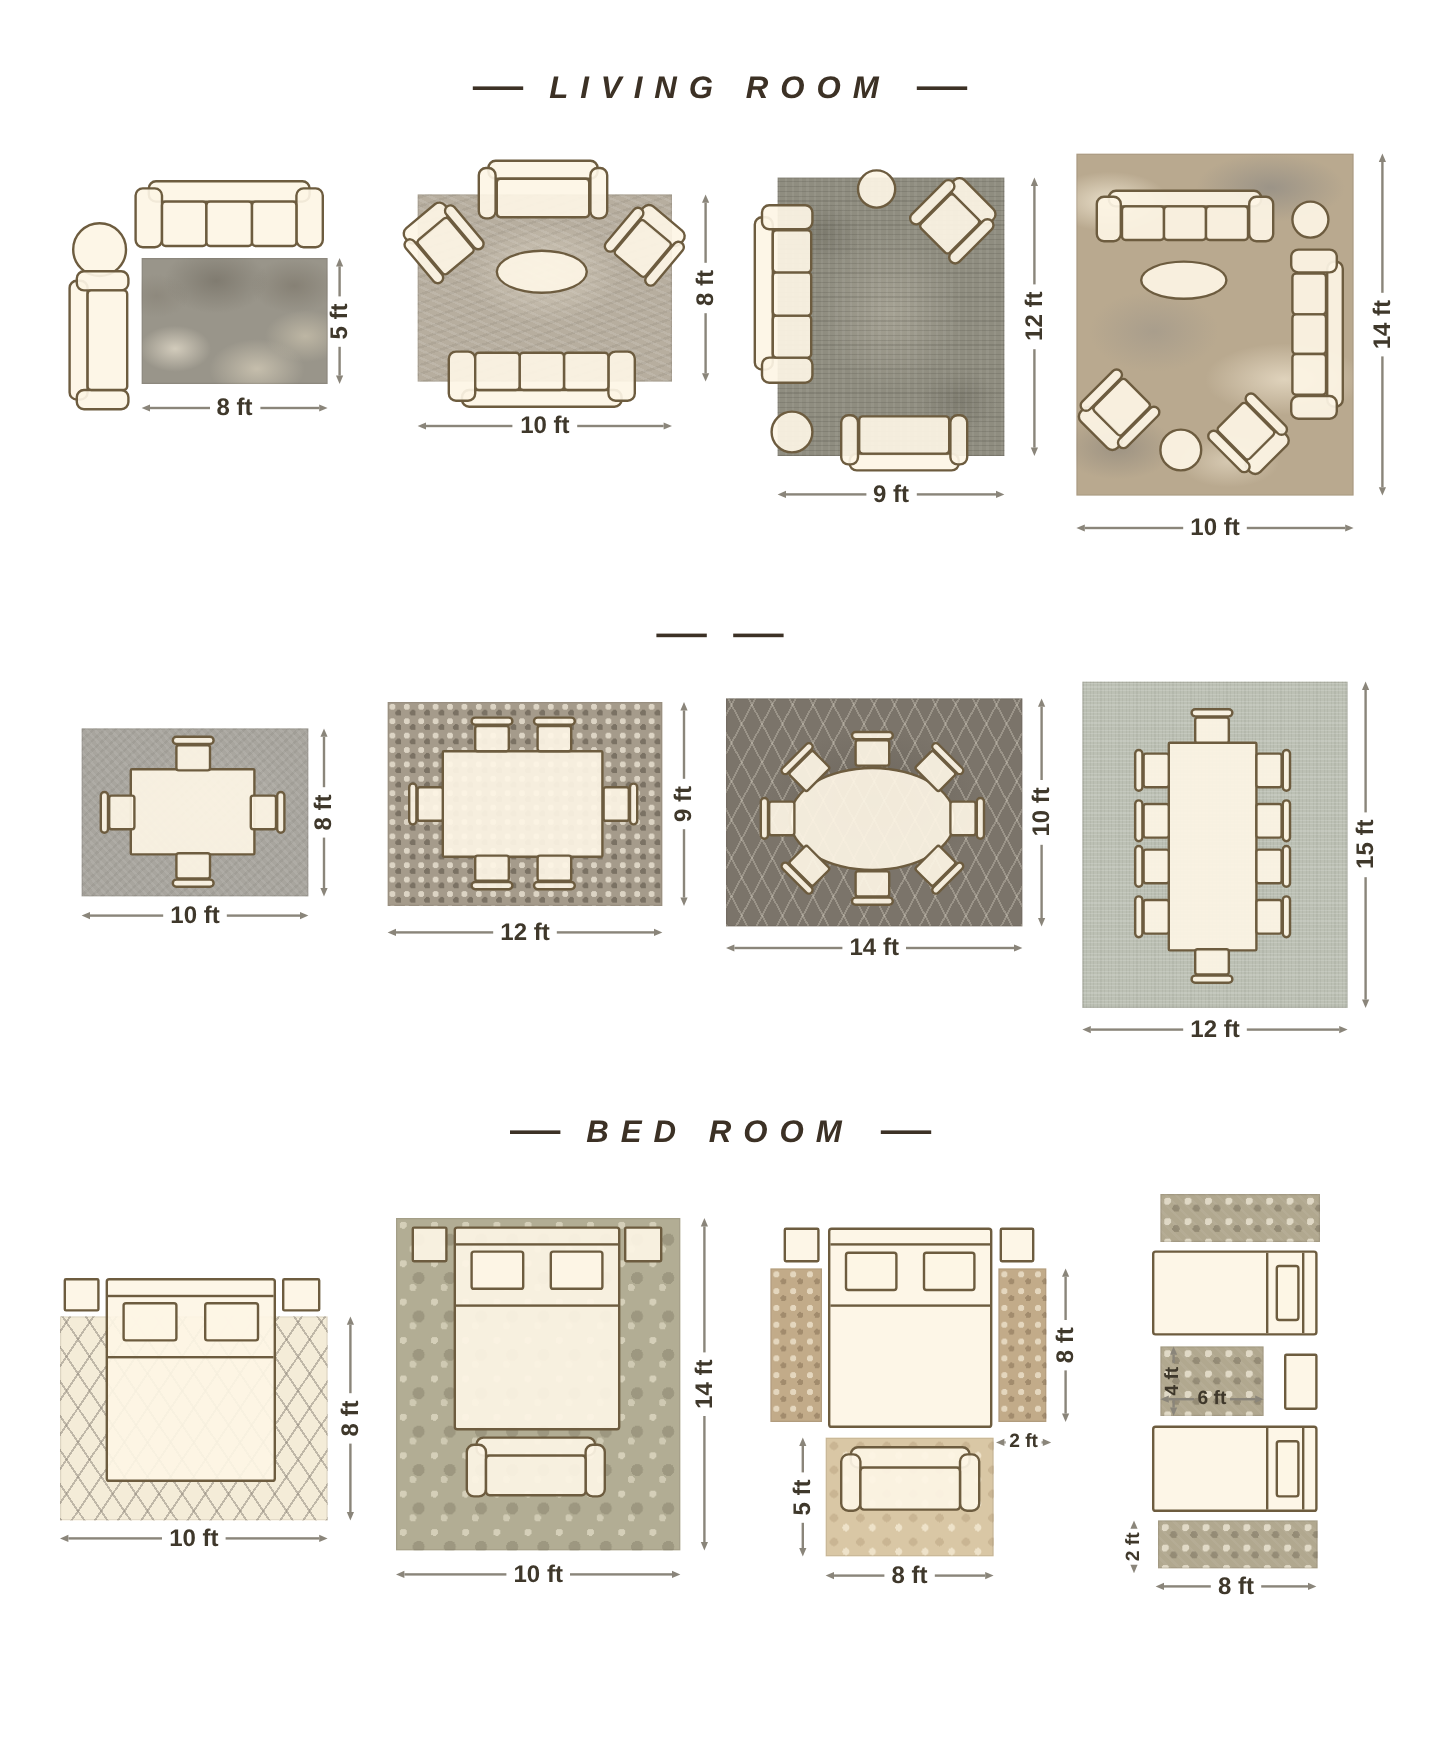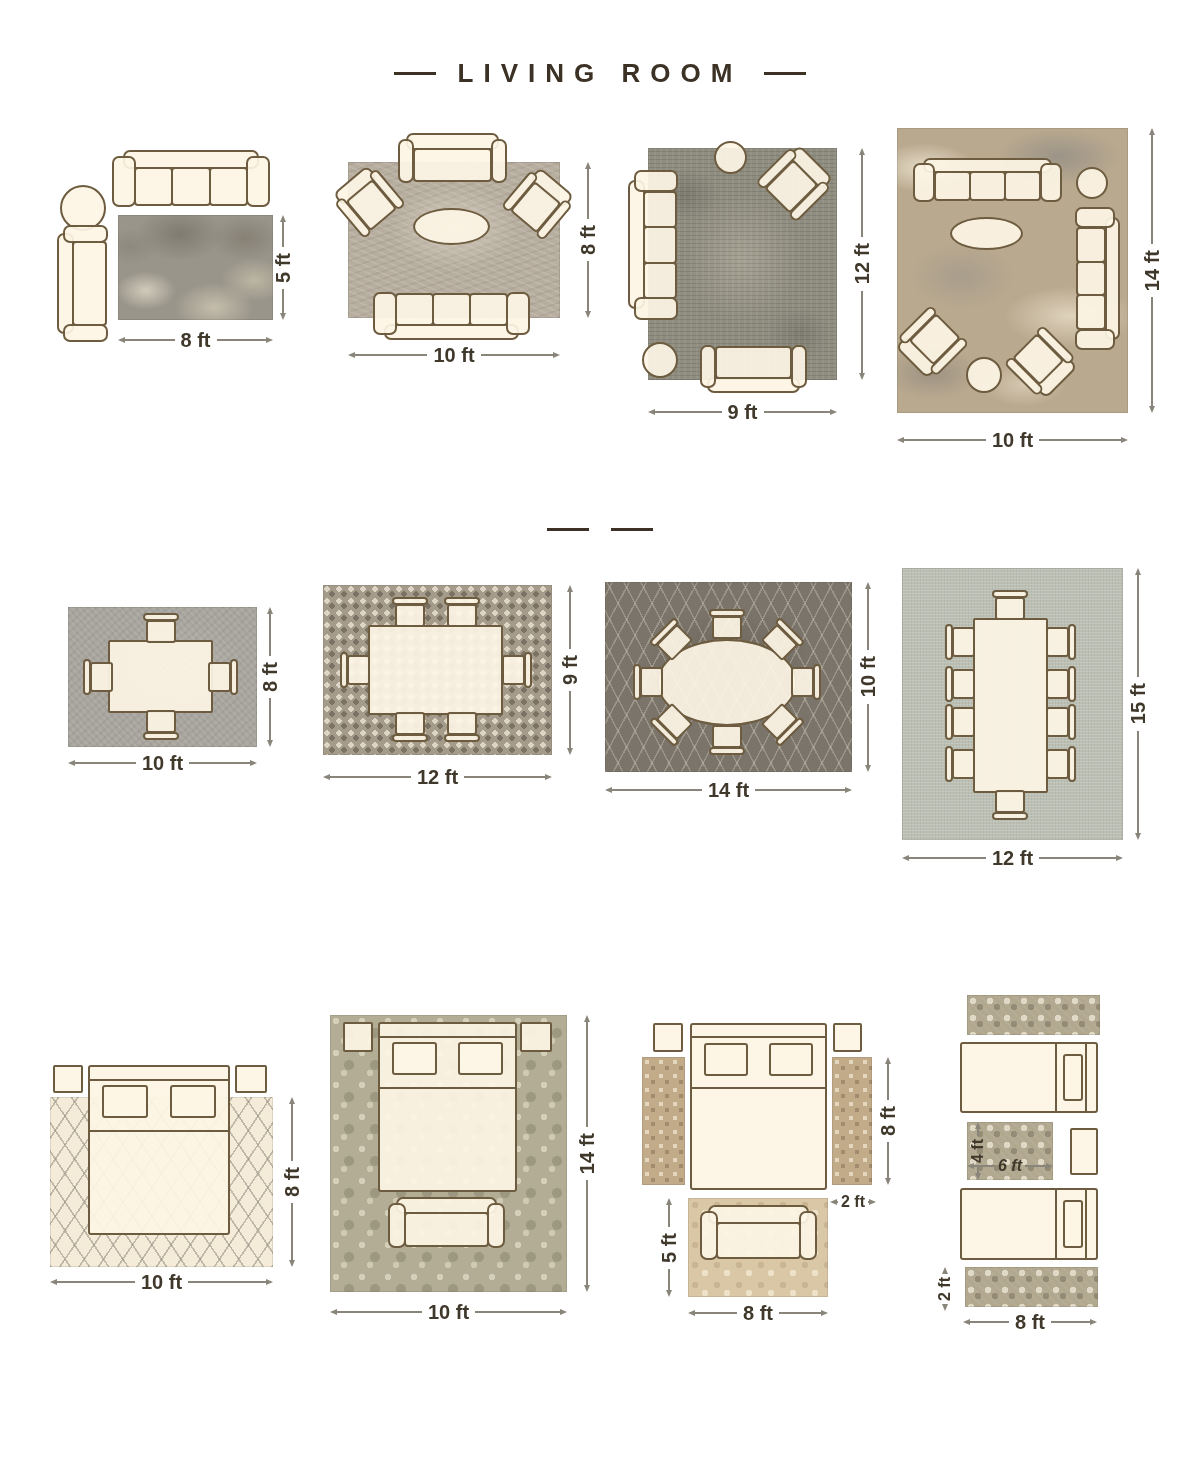--- a/index.html
+++ b/index.html
@@ -1,20 +1,20 @@
 <!DOCTYPE html>
 <html style="--title: #3c3125; --dimline: #8a857a; --dimtext: #3f382b;"><head>
 <meta charset="utf-8">
 <style>
   html,body{margin:0;padding:0;background:#ffffff;}
   .page{position:relative;width:1200px;height:1467px;background:#ffffff;overflow:hidden;
         font-family:"Liberation Sans",sans-serif;}
   
   .sec-title{position:absolute;left:0;width:100%;display:flex;align-items:center;
-             justify-content:center;gap:22px;color:var(--title,#3c3125);}
+             justify-content:center;gap:22px;color:var(--title,#3c3125);font-style:italic;}
   .sec-title .dash{width:42px;height:3px;background:var(--title,#3c3125);}
   .sec-title .txt{font-weight:bold;font-size:26px;letter-spacing:10px;}
   
   .layout{position:absolute;}
   
   .rug{position:absolute;box-shadow:inset 0 0 0 1px rgba(60,50,40,.12);}
   .rug-abstract-gray{background-color:#99958a;background-image:
     radial-gradient(ellipse 50px 32px at 18% 72%, rgba(213,206,190,.95), transparent 60%),
     radial-gradient(ellipse 64px 40px at 62% 88%, rgba(205,197,178,.85), transparent 62%),
     radial-gradient(ellipse 56px 36px at 88% 62%, rgba(198,190,170,.8), transparent 60%),
@@ -135,20 +135,25 @@
 <div class="page">
   <div class="sec-title" style="top:58px">
     <span class="dash"></span>
     <span class="txt">LIVING ROOM</span>
     <span class="dash"></span>
   </div>
   <div class="sec-title" style="top:528px">
     <span class="dash"></span>
     <span class="dash"></span>
   </div>
+  <div class="sec-title" style="top:928px">
+    <span class="dash"></span>
+    <span class="txt">BED ROOM</span>
+    <span class="dash"></span>
+  </div>
   <div id="scene">
       <div class="layout" style="left: 50px; top: 138px; width: 270px; height: 240px;">
         <div class="rug rug-abstract-gray" style="left: 68px; top: 77px; width: 155px; height: 105px;"></div>
         <div class="dim h" style="left: 68px; top: 193px; width: 155px;">
           <div class="ar a1"></div>
           <div class="ln"></div>
           <div class="lab">8 ft</div>
           <div class="ln"></div>
           <div class="ar a2"></div>
         </div>
@@ -627,21 +632,21 @@
         <div class="rug rug-ornate-gray" style="left: 32px; top: 5px; width: 133px; height: 40px;"></div>
         <div class="rug rug-ornate-gray" style="left: 32px; top: 132px; width: 86px; height: 58px;"></div>
         <div class="rug rug-ornate-gray" style="left: 30px; top: 277px; width: 133px; height: 40px;"></div>
         <div class="dim v small" style="left: 34px; top: 132px; height: 58px;">
           <div class="ar a1"></div>
           <div class="ln"></div>
           <div class="lab">4 ft</div>
           <div class="ln"></div>
           <div class="ar a2"></div>
         </div>
-        <div class="dim h small" style="left: 32px; top: 167px; width: 86px; font-style: italic;">
+        <div class="dim h small" style="left: 32px; top: 167px; width: 86px;">
           <div class="ar a1"></div>
           <div class="ln"></div>
           <div class="lab">6 ft</div>
           <div class="ln"></div>
           <div class="ar a2"></div>
         </div>
         <div class="dim v small" style="left: 1px; top: 277px; height: 40px;">
           <div class="ar a1"></div>
           <div class="ln"></div>
           <div class="lab">2 ft</div>

